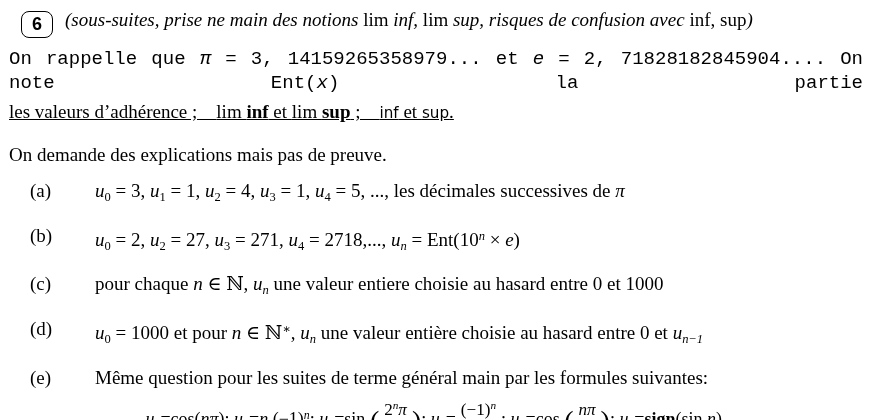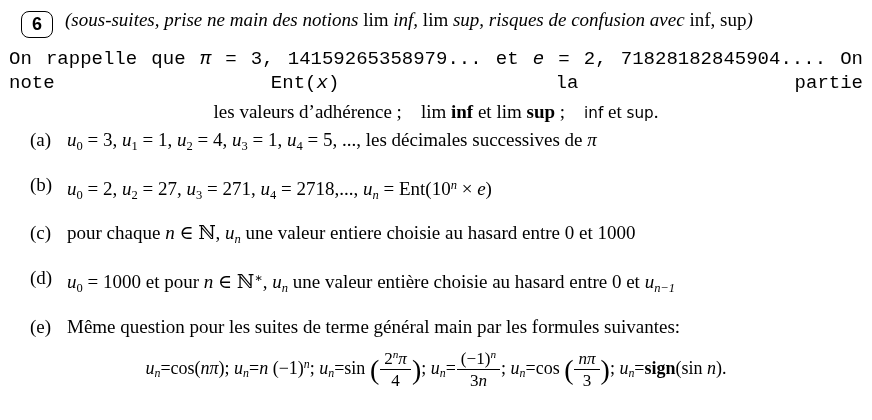--- a/index.html
+++ b/index.html
@@ -10,25 +10,25 @@
   }
   .page{padding:5px 9px 0 9px;}
   .line{line-height:24px;}
   .heading{margin:2px 0 9px 12px;line-height:26px;}
   .numbox{
     display:inline-block;border:1.7px solid #000;border-radius:8px;
     padding:0 10px 1px 10px;margin-right:12px;vertical-align:-4px;
     font-family:"Liberation Sans","DejaVu Sans",sans-serif;font-weight:700;font-size:18px;line-height:24px;
   }
   .justify{text-align:justify;text-align-last:justify;font-family:Liberation Mono, monospace;}
-  .center{text-align:center;margin:5px 0 3px 0;}
+  .center{margin:5px 0 18px 0;text-decoration:underline;}
   .note{margin:9px 0 12px 0;}
   .item{display:flex;margin:0 0 15px 21px;line-height:24px;}
   .item .label{flex:none;width:37px;}
-  .item .body{flex:1;}
+  .item .body{flex:1;margin-left:28px;}
   .formulas{text-align:center;white-space:nowrap;margin-top:1px;font-size:18px;line-height:46px;}
   .it{font-style:italic;}
   .bf{font-weight:bold;}
   .sf{font-family:"DejaVu Sans","Liberation Sans",sans-serif;font-size:0.8em;}
   .sub{font-size:0.66em;vertical-align:-0.28em;letter-spacing:0;}
   .sup{font-size:0.66em;vertical-align:0.5em;}
   .frac{
     display:inline-flex;flex-direction:column;align-items:center;
     vertical-align:middle;font-size:0.95em;line-height:1.12;padding:0 1px;
   }
@@ -42,20 +42,21 @@
 <div class="page">
 
   <div class="heading">
     <span class="numbox"><span>6</span></span><span class="subtitle"><span class="it">(sous-suites, prise ne main des notions </span><span>lim </span><span class="it">inf</span><span class="it">, </span><span>lim </span><span class="it">sup</span><span class="it">, risques de confusion avec </span><span>inf, sup</span><span class="it">)</span></span>
   </div>
 
   <div class="line justify"><span>On rappelle que </span><span class="it">π</span><span> = 3, 14159265358979... et </span><span class="it">e</span><span> = 2, 71828182845904.... On note Ent(</span><span class="it">x</span><span>) la partie</span></div>
 
   <div class="line center"><span>les valeurs d’adhérence ; </span><span>lim </span><span class="bf">inf</span><span> et </span><span>lim </span><span class="bf">sup</span><span> ; </span><span class="sf">inf</span><span> et </span><span class="sf">sup</span><span>.</span></div>
 
+  <div class="line note"><span>On demande des explications mais pas de preuve.</span></div>
 
   <div>
     <div class="item">
       <span class="label">(a)</span>
       <span class="body"><span class="it">u</span><span class="sub">0</span><span> = 3, </span><span class="it">u</span><span class="sub">1</span><span> = 1, </span><span class="it">u</span><span class="sub">2</span><span> = 4, </span><span class="it">u</span><span class="sub">3</span><span> = 1, </span><span class="it">u</span><span class="sub">4</span><span> = 5, ..., les décimales successives de </span><span class="it">π</span></span>
     </div>
     <div class="item">
       <span class="label">(b)</span>
       <span class="body"><span class="it">u</span><span class="sub">0</span><span> = 2, </span><span class="it">u</span><span class="sub">2</span><span> = 27, </span><span class="it">u</span><span class="sub">3</span><span> = 271, </span><span class="it">u</span><span class="sub">4</span><span> = 2718,..., </span><span class="it">u</span><span class="sub it">n</span><span> = Ent(10</span><span class="sup it">n</span><span> × </span><span class="it">e</span><span>)</span></span>
     </div>

